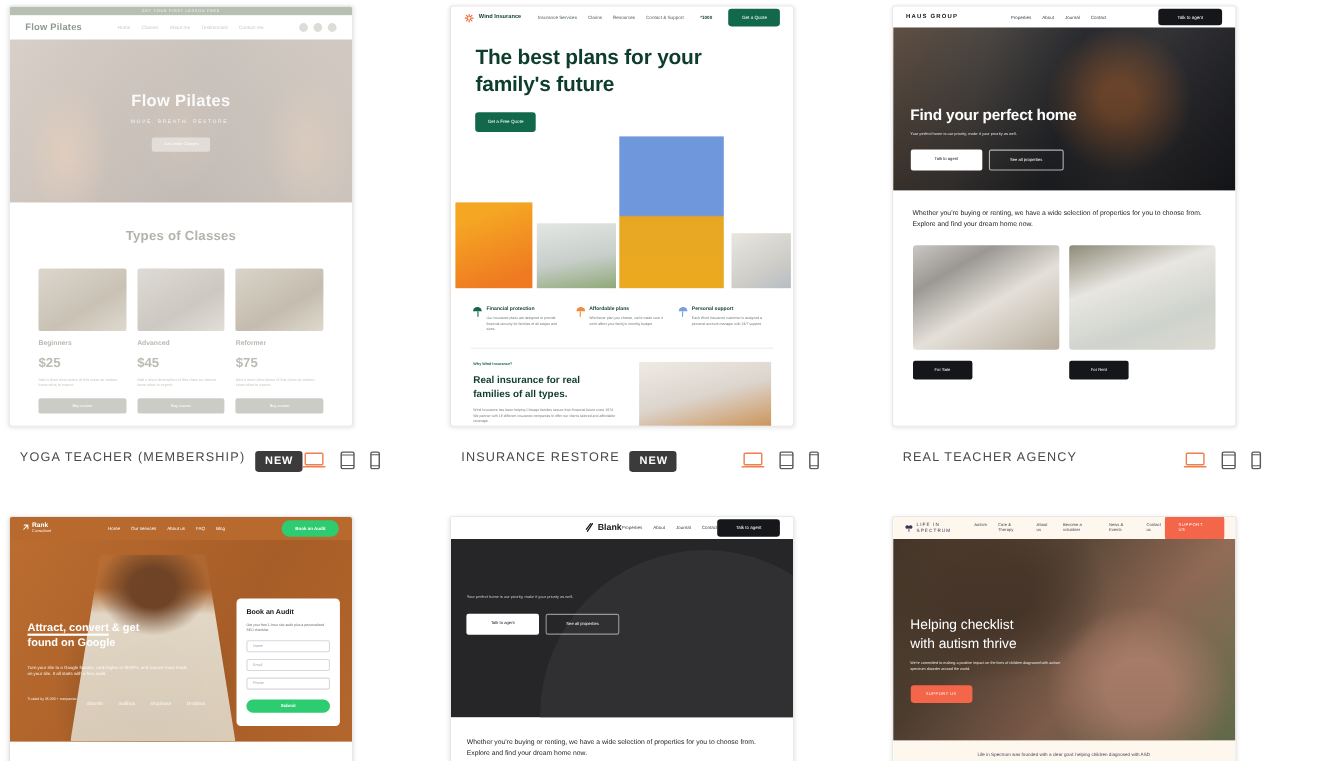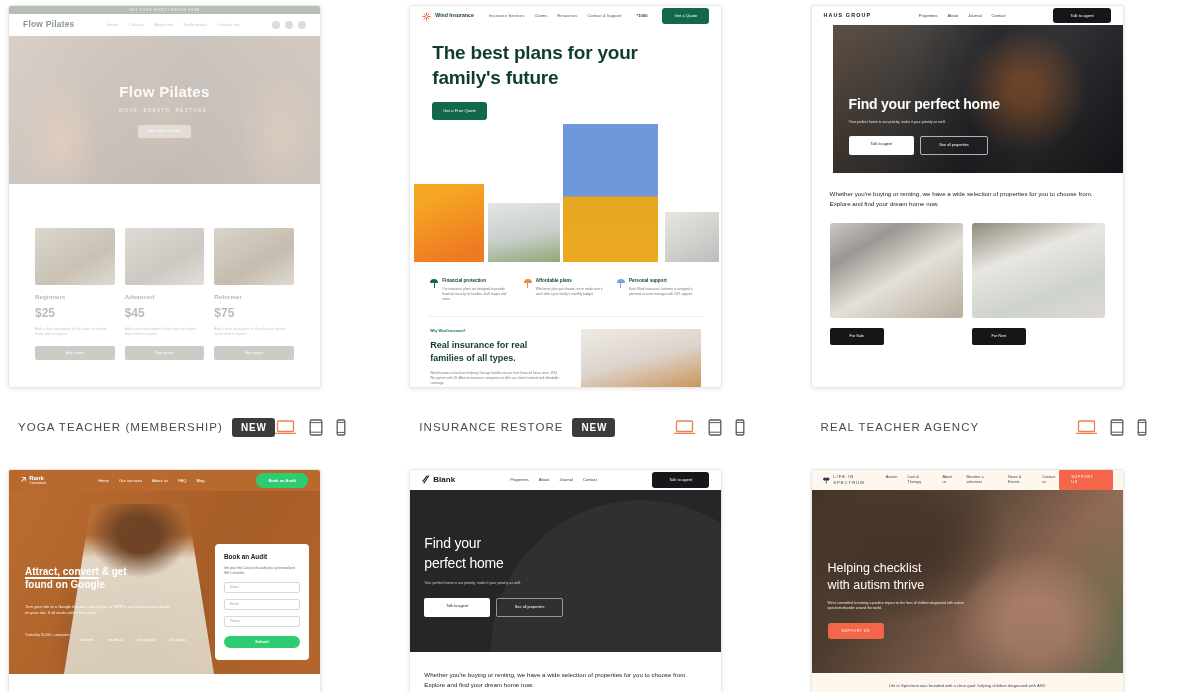--- a/index.html
+++ b/index.html
@@ -20,21 +20,21 @@
     border: 1px solid #e8e8e8;
     border-radius: 3px;
     box-shadow: 0 1px 4px rgba(0,0,0,0.10);
     overflow: hidden;
     font-size: 5px;
     line-height: 1.35;
   }
   .thumb.tall { height: 228px; }
 
   .meta {
-    display: flex; align-items: center;
+    display: flex; align-items: flex-start;
     height: 34px;
     margin: 22px 0 0 10px;
     width: 330px;
   }
   .meta-label {
     font-size: 11.5px; letter-spacing: 1.05px;
     color: #4a4a4a; white-space: nowrap;
   }
   .badge {
     margin-left: 9px;
@@ -128,21 +128,20 @@
 
   
   .hg-nav { height: 19px; padding: 0 12px; justify-content: space-between; background:#fff; }
   .hg-logo { font-size:5.4px; font-weight:bold; letter-spacing:1.1px; color:#15161a; }
   .hg-nav .navlinks span { color:#3a3d42; font-size:4.1px; }
   .hg-cta { background:#15161a; color:#fff; font-size:4.1px; padding:5px 17px; border-radius:3px;}
   .hg-hero { position:relative; height: 148px;
     background:
       radial-gradient(circle at 66% 45%, #8c5a38 0 7%, transparent 30%),
       linear-gradient(105deg,#6d5a4c 0%,#55504c 26%,#2f3136 50%,#3b3b3e 70%,#23242a 100%);
-    margin-left: 21px;
   }
   .hg-hero:after { content:""; position:absolute; inset:0;
     background: linear-gradient(180deg, rgba(0,0,0,.12), rgba(0,0,0,.45)); }
   .hg-hero-in { position:absolute; left:16px; bottom:18px; z-index:2; }
   .hg-h1 { font-size:14px; color:#fff; font-weight:bold; line-height:1.28; letter-spacing:-.2px;}
   .hg-sub { margin-top:6px; font-size:3.6px; color:rgba(255,255,255,.85); }
   .hg-btns { display:flex; gap:6px; margin-top:11px; }
   .hg-b1 { background:#fff; color:#15161a; font-size:3.8px; padding:6px 22px; border-radius:2px; }
   .hg-b2 { border:1px solid rgba(255,255,255,.65); color:#fff; font-size:3.8px; padding:6px 18px; border-radius:2px; }
   .hg-body { padding: 16px 18px 0; }
@@ -180,21 +179,21 @@
   .rc-form { position:absolute; right:11px; top:53px; width:94px; background:#fff; border-radius:4px; padding:9px 9px 12px; }
   .rc-form h4 { font-size:6.4px; font-weight:bold; color:#18181b; }
   .rc-form p { font-size:3.2px; color:#6b6b72; margin-top:4px; line-height:1.55; }
   .rc-inp { margin-top:6px; height:11px; border:1px solid #d8d8dd; border-radius:2px; display:flex;
             align-items:center; padding-left:5px; font-size:3.4px; color:#a6a6ad; }
   .rc-sub-btn { margin-top:9px; height:12px; background:#2ecc71; color:#fff; font-size:4px; font-weight:bold;
                 display:flex; align-items:center; justify-content:center; border-radius:20px; }
   .rc-foot { height: 24px; background:#fff; }
 
   
-  .bl-nav { height: 20px; padding: 0 12px; justify-content: space-between; background:#fff; }
+  .bl-nav { height: 20px; padding: 0 12px; justify-content: flex-end; background:#fff; }
   .bl-logo { font-size:8px; font-weight:bold; color:#16171b; display:flex; align-items:center; gap:3px;}
   .bl-nav .navlinks span { color:#3d4046; font-size:4.1px; }
   .bl-cta { background:#16171b; color:#fff; font-size:4.1px; padding:5px 17px; border-radius:3px; }
   .bl-hero { position:relative; height: 162px; background:#262629; overflow:hidden; }
   .bl-hero:before { content:""; position:absolute; right:-70px; top:10px; width:300px; height:300px;
                     border-radius:50%; background:#303033; }
   .bl-hero-in { position:absolute; left:14px; top:44px; z-index:2; }
   .bl-h1 { font-size:14px; color:#fff; line-height:1.42; letter-spacing:-.2px; }
   .bl-sub { margin-top:7px; font-size:3.6px; color:rgba(255,255,255,.72); }
   .bl-btns { display:flex; gap:6px; margin-top:12px; }
@@ -244,20 +243,21 @@
             <i></i>
             <i></i>
           </div>
         </div>
         <div class="fp-hero">
           <div class="fp-hero-t">Flow Pilates</div>
           <div class="fp-hero-s">MOVE. BREATH. RESTORE.</div>
           <div class="fp-hero-b">Join Online Classes</div>
         </div>
         <div class="fp-body">
+          <div class="fp-h2">Types of Classes</div>
           <div class="fp-grid">
             <div class="fp-col">
               <div class="fp-ph a"></div>
               <div class="fp-name">Beginners</div>
               <div class="fp-price">$25</div>
               <div class="fp-desc">Add a short description of this class so visitors know what to expect.</div>
               <div class="fp-buy">Buy course</div>
             </div>
             <div class="fp-col">
               <div class="fp-ph b"></div>
@@ -504,24 +504,20 @@
           <div class="navlinks">
             <span>Properties</span>
             <span>About</span>
             <span>Journal</span>
             <span>Contact</span>
           </div>
           <span class="bl-cta">Talk to agent</span>
         </div>
         <div class="bl-hero">
           <div class="bl-hero-in">
-            <div class="bl-h1">
-              <span>Find your</span><br>
-              <span>perfect home</span>
-            </div>
             <div class="bl-sub">Your perfect home is our priority, make it your priority as well.</div>
             <div class="bl-btns">
               <span class="bl-b1">Talk to agent</span>
               <span class="bl-b2">See all properties</span>
             </div>
           </div>
         </div>
         <div class="bl-body">
           <div class="bl-p">Whether you're buying or renting, we have a wide selection of properties for you to choose from. Explore and find your dream home now.</div>
         </div>

